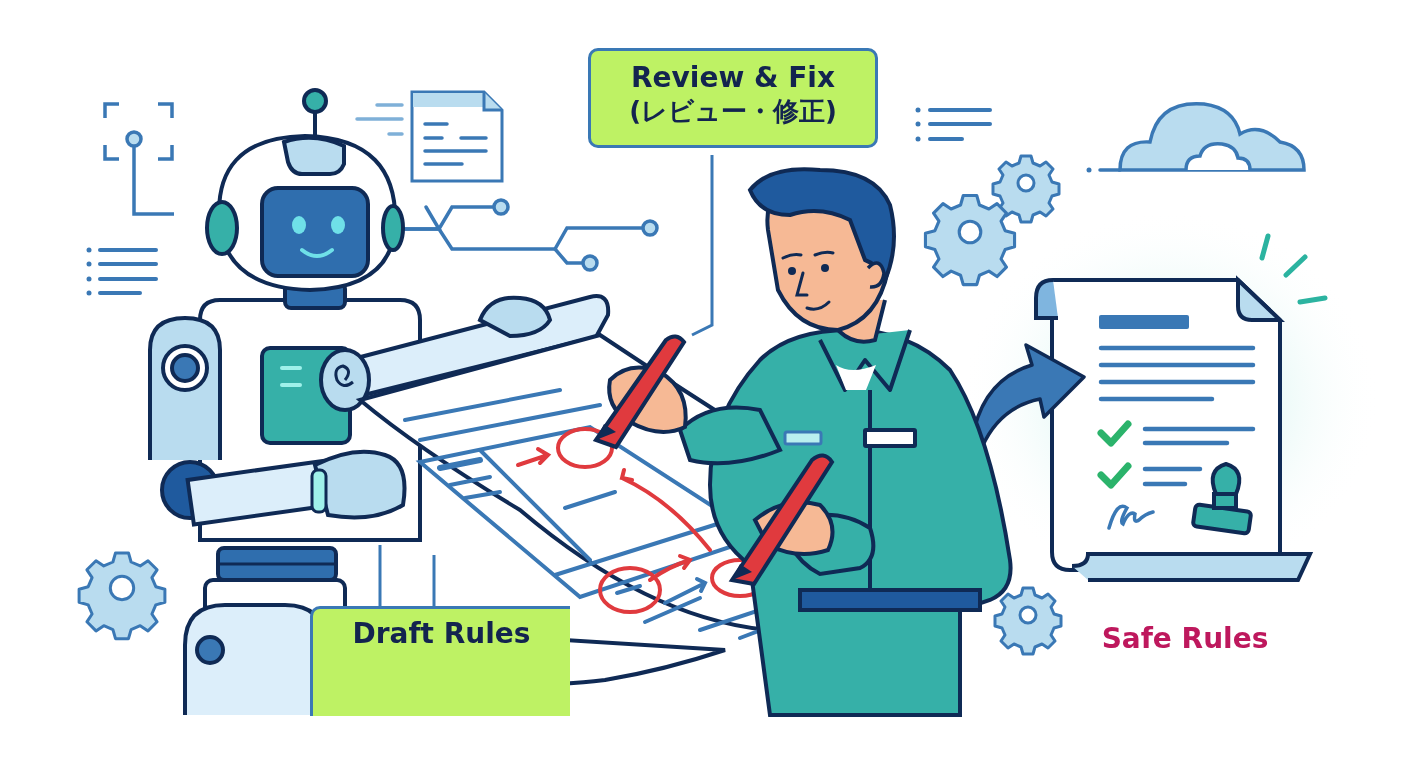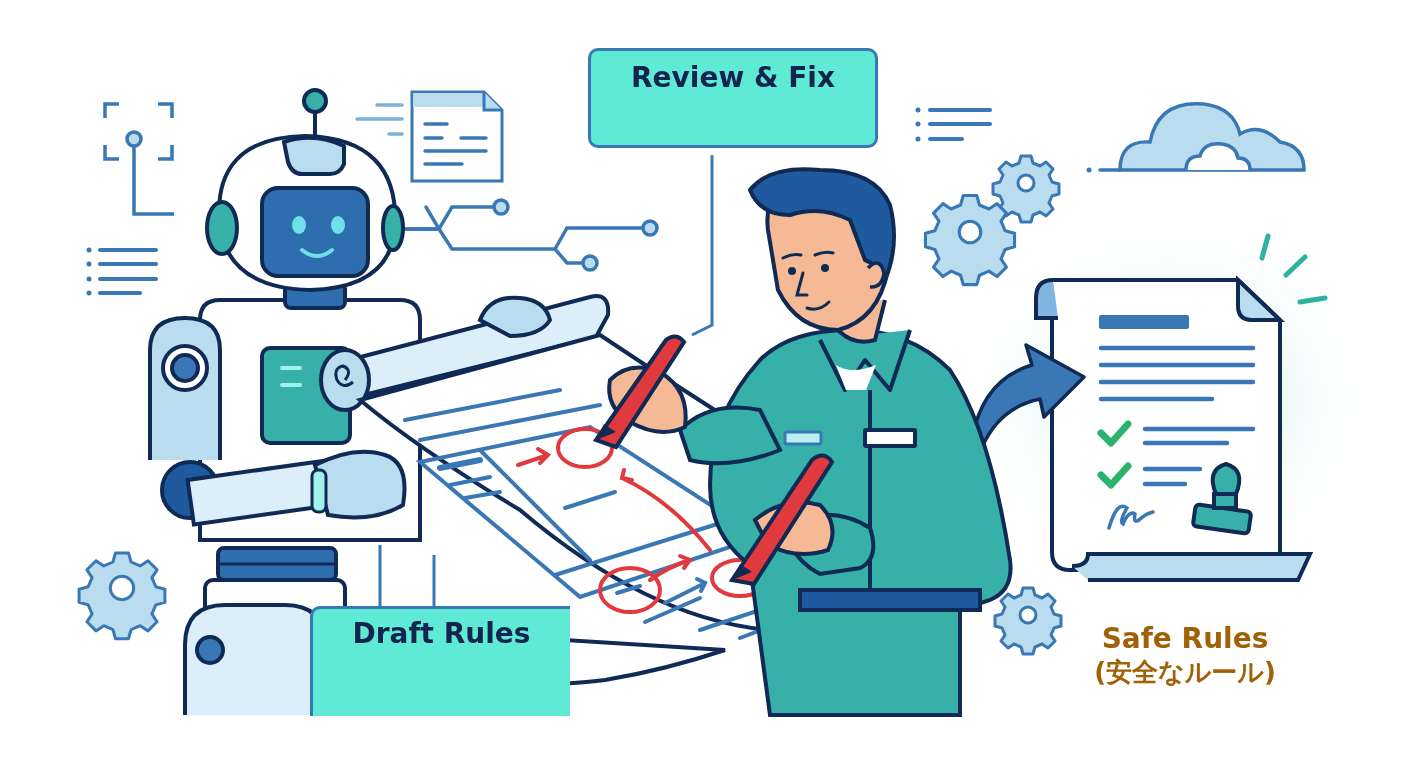--- a/index.html
+++ b/index.html
@@ -1,21 +1,21 @@
 <!DOCTYPE html>
 <html><head>
 <meta charset="utf-8">
 <style>
   html,body{margin:0;padding:0;background:#ffffff;}
   body{width:1408px;height:768px;overflow:hidden;position:relative;font-family:"DejaVu Sans","Liberation Sans",sans-serif;}
   #scene{position:absolute;left:0;top:0;width:1408px;height:768px;}
-  .label-box{position:absolute;background:#5eead4;border:3px solid #3a78b5;border-radius:10px;text-align:center;color:#13244f;}
+  .label-box{position:absolute;background:#bef264;border:3px solid #3a78b5;border-radius:10px;text-align:center;color:#13244f;}
   .label-en{font-weight:bold;font-size:28px;line-height:34px;display:block;}
   .label-ja{font-weight:bold;font-size:26px;line-height:32px;display:block;}
-  .plain-label{position:absolute;text-align:center;color:#a16207;}
+  .plain-label{position:absolute;text-align:center;color:#be185d;}
 </style>
 </head>
 <body>
 
 <div id="scene">
 <svg width="1408" height="768" viewBox="0 0 1408 768" xmlns="http://www.w3.org/2000/svg">
   <defs>
     <radialGradient id="glow" cx="50%" cy="50%" r="50%">
       <stop offset="0%" stop-color="#9fe6dc" stop-opacity="0.85"></stop>
       <stop offset="100%" stop-color="#ffffff" stop-opacity="0"></stop>
@@ -250,23 +250,23 @@
 
   <g stroke="#3a78b5" stroke-width="3" fill="none">
     <line x1="380" y1="545" x2="380" y2="608"></line>
     <line x1="434" y1="555" x2="434" y2="608"></line>
   </g>
 </svg>
 
 
 <div class="label-box" style="left:588px;top:48px;width:290px;height:100px;padding-top:10px;box-sizing:border-box;">
   <span class="label-en">Review &amp; Fix</span>
+  <span class="label-ja">(レビュー・修正)</span>
 </div>
 
 <div class="label-box" style="left:310px;top:606px;width:260px;height:110px;padding-top:8px;box-sizing:border-box;border-bottom:none;border-right:none;border-radius:10px 0 0 0;">
   <span class="label-en">Draft Rules</span>
 </div>
 
 <div class="plain-label" style="left:1060px;top:622px;width:250px;">
   <span class="label-en">Safe Rules</span>
-  <span class="label-ja">(安全なルール)</span>
 </div>
 </div>
 
 </body></html>

